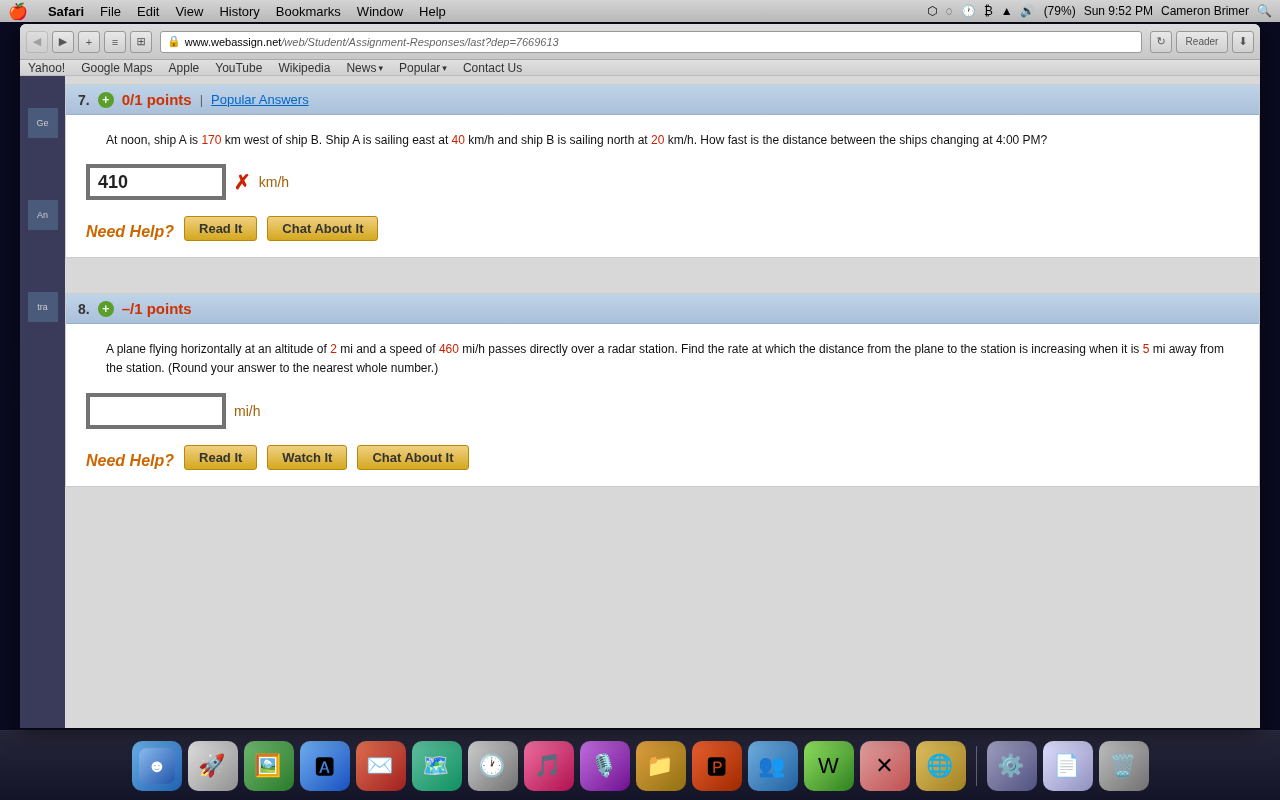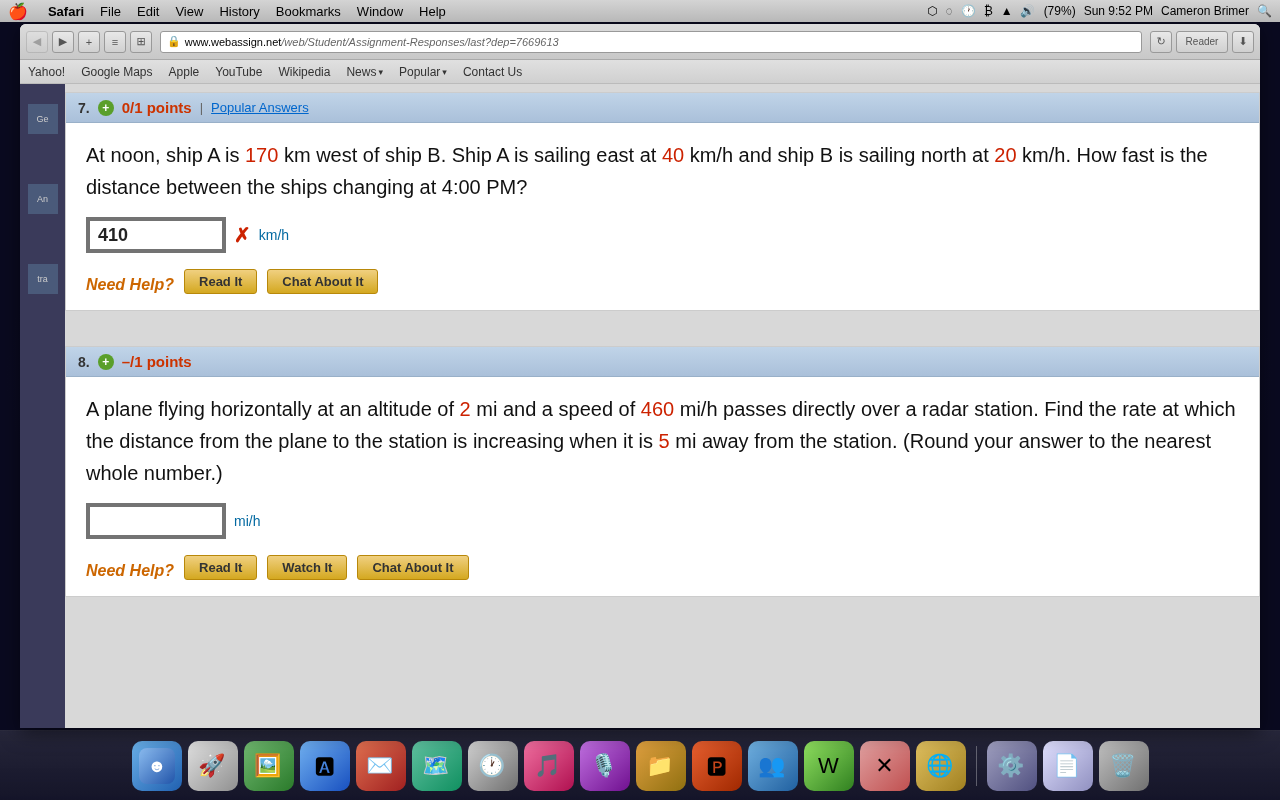--- a/index.html
+++ b/index.html
@@ -115,21 +115,21 @@
       display: flex;
       align-items: center;
       color: #333;
       margin: 0 4px;
     }
     .address-bar .url-highlight { color: #000; font-weight: 500; }
     .address-bar .url-rest { color: #666; font-style: italic; }
 
     
     .bookmarks-bar {
-      height: 24px;
+      height: 16px;
       background: linear-gradient(to bottom, #e0e0e0, #d0d0d0);
       border-bottom: 1px solid #bbb;
       display: flex;
       align-items: center;
       padding: 0 8px;
       gap: 16px;
       font-size: 12px;
       color: #333;
     }
     .bm-item { cursor: pointer; }
@@ -180,24 +180,25 @@
     }
     .separator {
       color: #666;
       font-size: 13px;
     }
 
     .question-body {
       padding: 16px 20px;
     }
     .question-text {
-      font-size: 20px;
+      font-size: 12px;
       line-height: 1.6;
       color: #111;
       margin-bottom: 14px;
+      margin-left: 20px;
     }
     .highlight-red { color: #cc2200; font-weight: normal; }
 
     .answer-row {
       display: flex;
       align-items: center;
       gap: 8px;
       margin-bottom: 16px;
     }
     .answer-input {
@@ -212,21 +213,21 @@
     .answer-input.empty {
       width: 140px;
     }
     .wrong-icon {
       color: #cc2200;
       font-size: 20px;
       font-weight: bold;
     }
     .unit-label {
       font-size: 14px;
-      color: #0369a1;
+      color: #a16207;
     }
 
     .need-help-row {
       display: flex;
       align-items: flex-end;
       gap: 10px;
       margin-top: 8px;
     }
     .need-help-label {
       color: #cc6600;
@@ -325,20 +326,21 @@
       width: 30px;
       height: 30px;
       background: #4a5a7a;
       border-radius: 0;
       display: flex;
       align-items: center;
       justify-content: center;
       color: #ccc;
       font-size: 9px;
       text-align: center;
+      margin-top: 12px;
     }
     .main-scroll {
       flex: 1;
       overflow-y: auto;
       background: #d8d8d8;
       padding: 8px 0;
     }
   </style>
 </head>
 <body>

